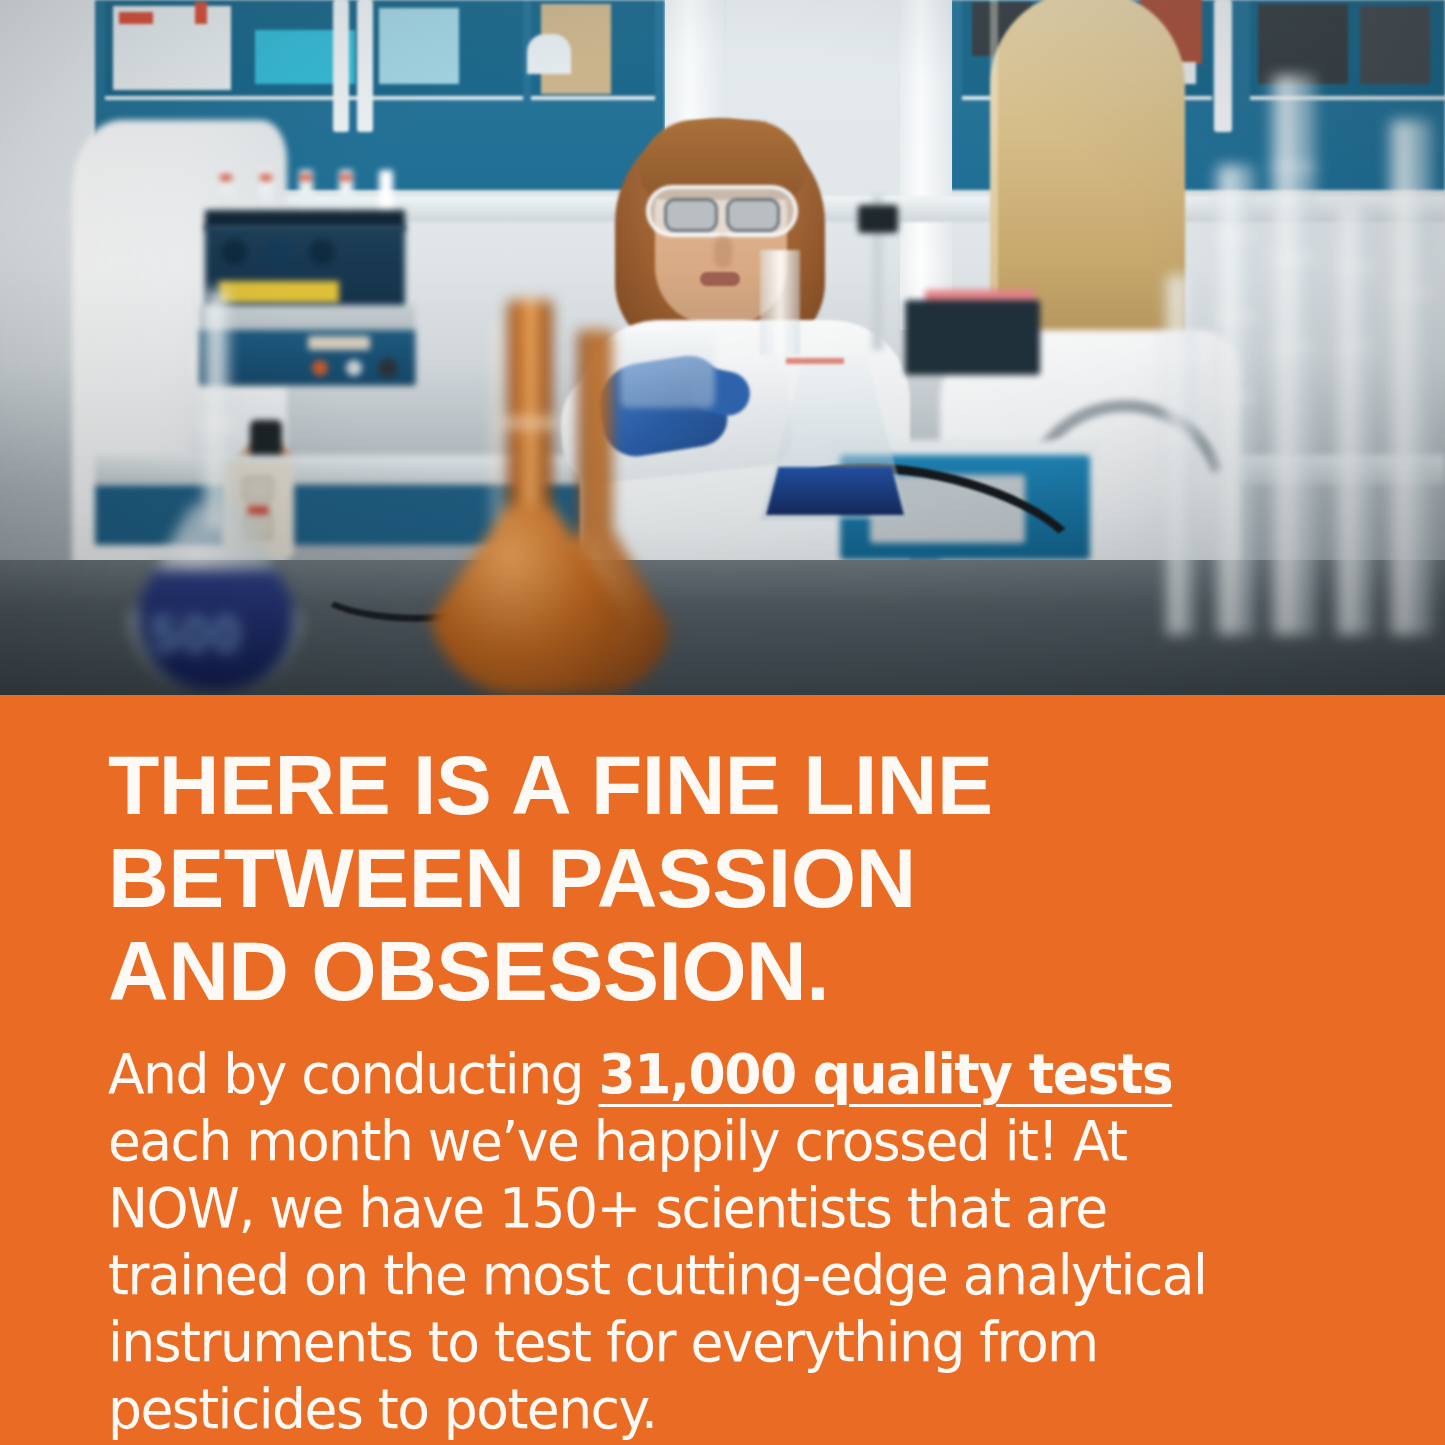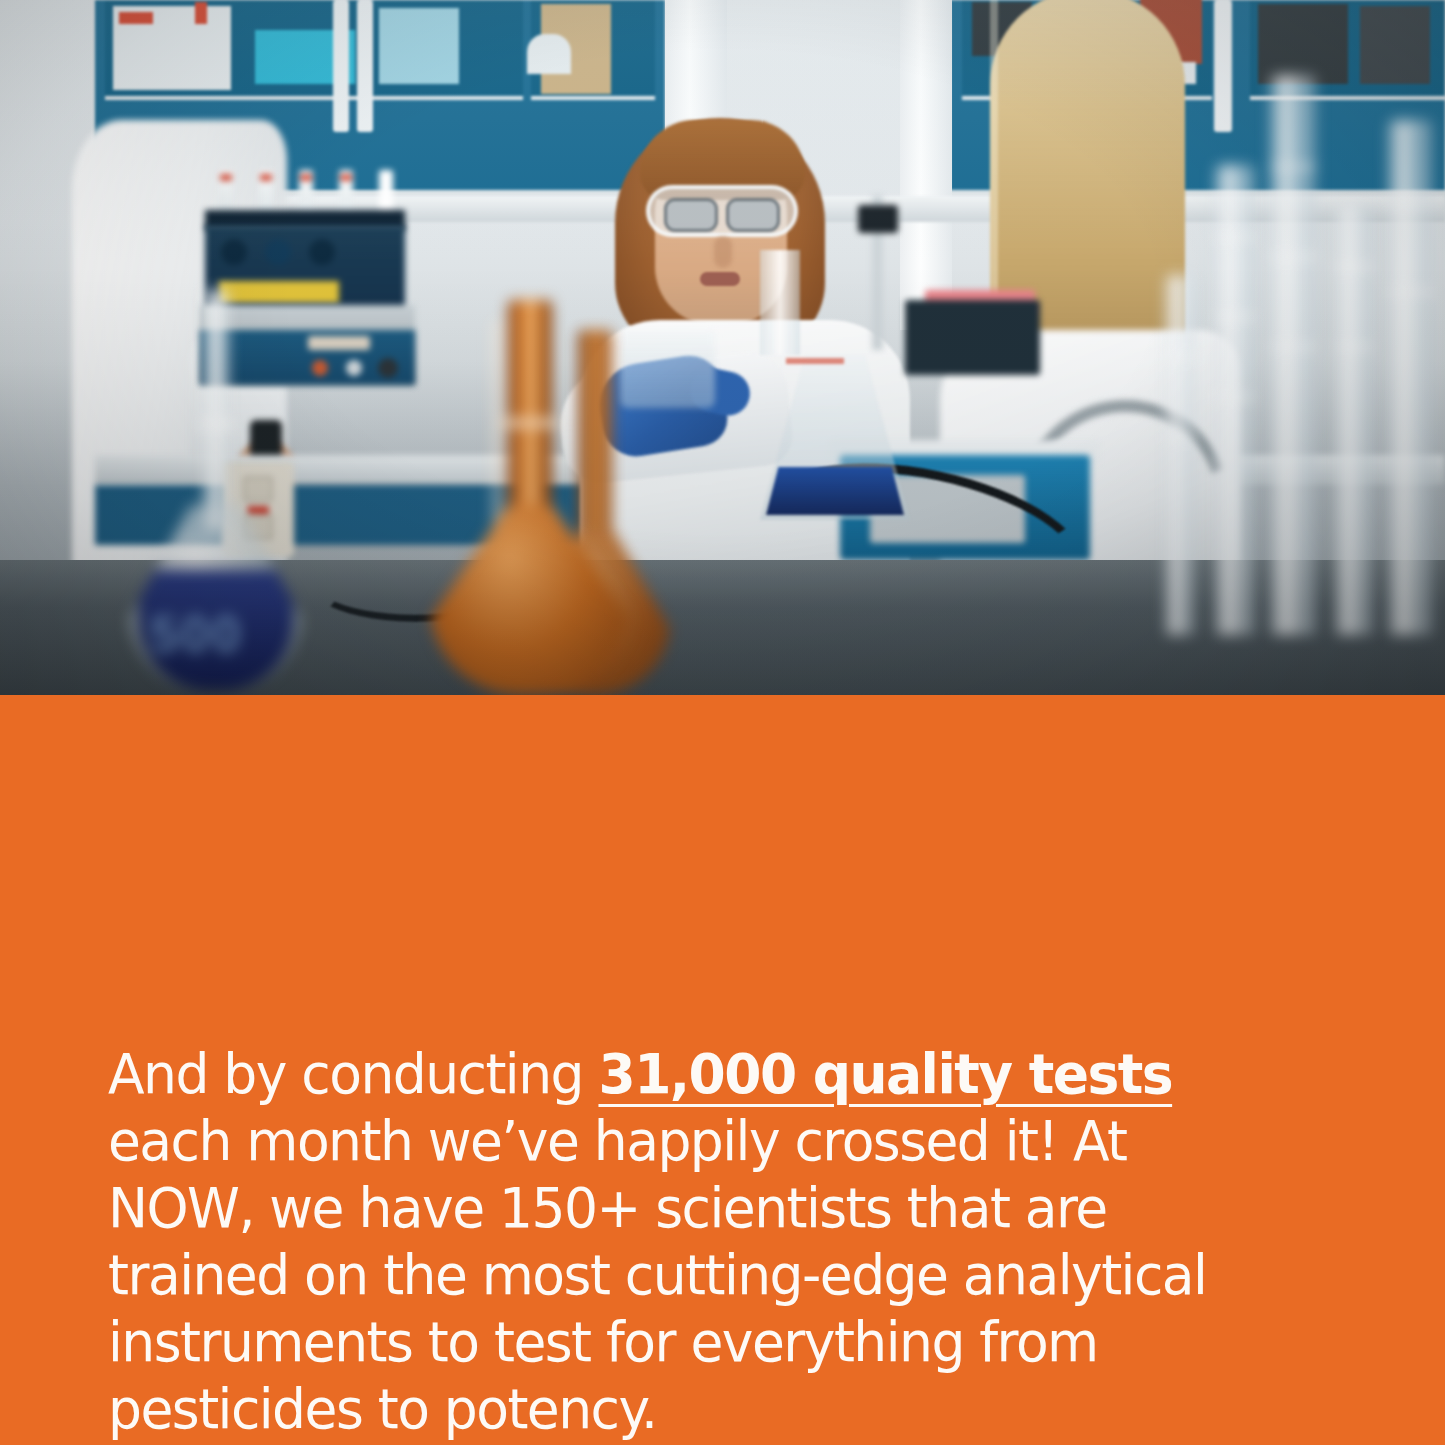--- a/index.html
+++ b/index.html
@@ -363,16 +363,21 @@
         <i style="top:80px"></i>
         <i style="top:170px"></i>
       </div>
 
     <div class="ph-layer grade"></div>
     <div class="ph-layer vignette"></div>
   </div>
 
   <div class="panel"></div>
 
+  <h1 class="headline">
+    <span class="hl-line">THERE IS A FINE LINE</span>
+    <span class="hl-line">BETWEEN PASSION</span>
+    <span class="hl-line">AND OBSESSION.</span>
+  </h1>
 
   <p class="body-copy"><span>And by conducting </span><span class="em">31,000 quality tests</span><span> each month we’ve happily crossed it! At NOW, we have 150+ scientists that are trained on the most cutting-edge analytical instruments to test for everything from pesticides to potency.</span></p>
 
 </div>
 
 </body></html>

